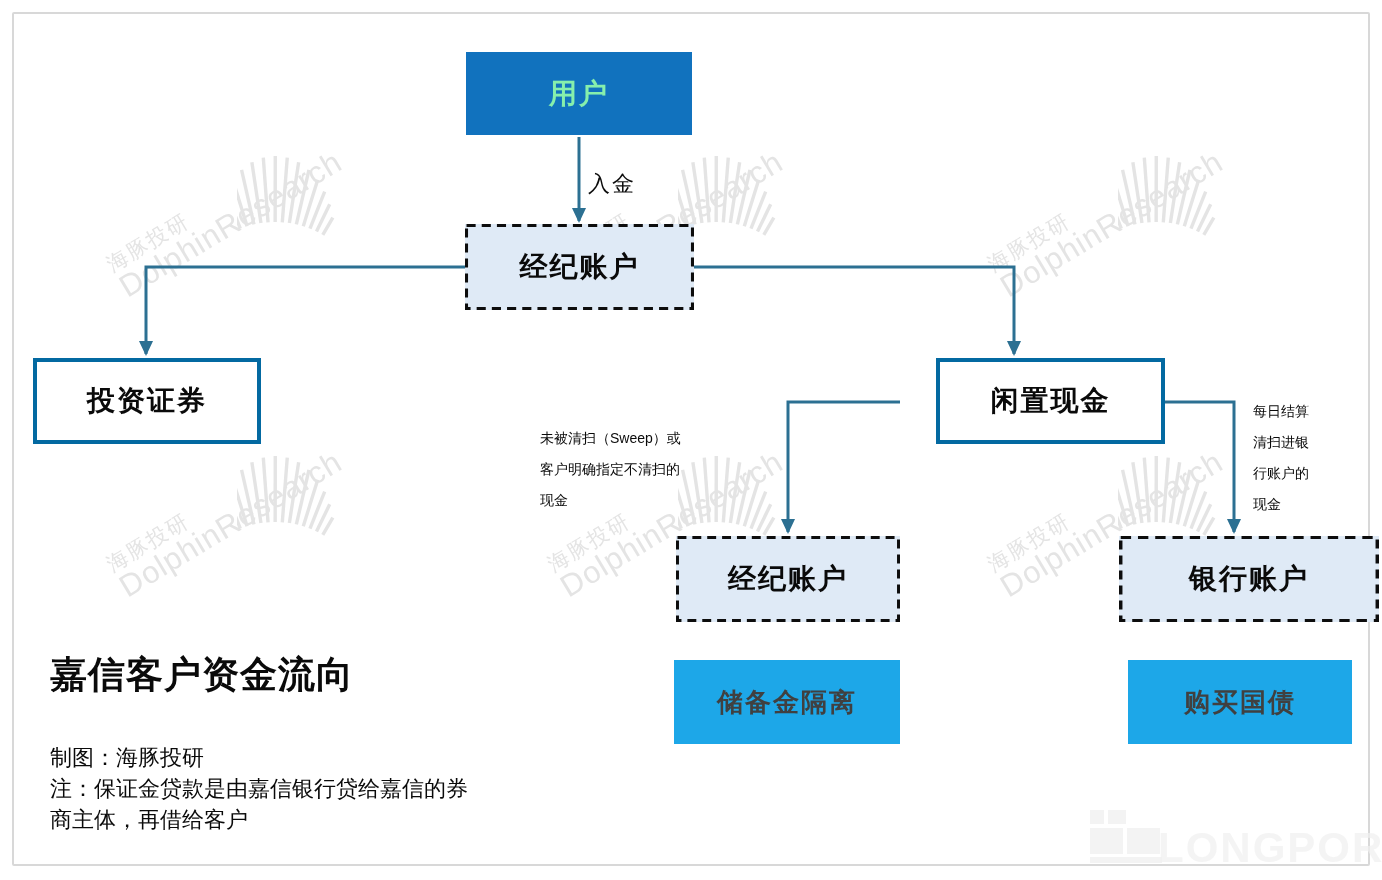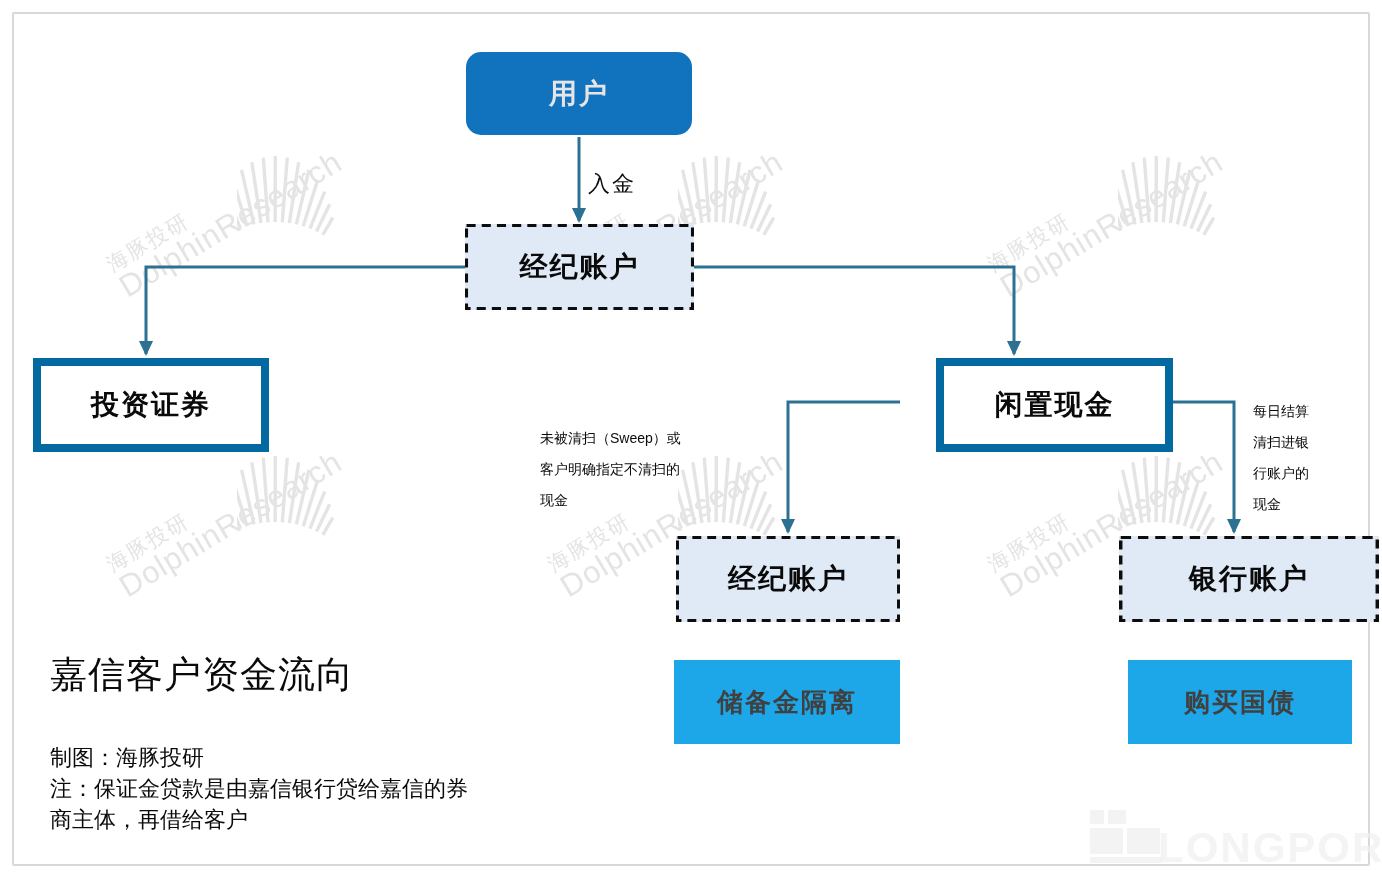--- a/index.html
+++ b/index.html
@@ -21,33 +21,33 @@
   .wm-cn{font-size:21px;letter-spacing:2px;}
   .wm-en{font-size:31px;letter-spacing:1px;}
   
   .connectors{position:absolute;left:0;top:0;z-index:1;}
   .connectors polyline{fill:none;stroke:#2C7092;stroke-width:3;}
   
   .node{
     position:absolute;display:flex;align-items:center;justify-content:center;
     font-weight:bold;font-size:28px;letter-spacing:2px;z-index:2;
   }
-  .node.blue{background:#1172BE;color:#e5e5e5;border-radius:15px;}
+  .node.blue{background:#1172BE;color:#86efac;}
   .node.cyan{background:#1DA7E8;color:#404040;font-size:26px;}
-  .node.solid{background:#ffffff;border:8px solid #0369a1;}
+  .node.solid{background:#ffffff;border:4px solid #0369a1;}
   .node.dashed{background:#DFEAF6;}
   .node.dashed .dash{position:absolute;left:0;top:0;width:100%;height:100%;}
   .node span{position:relative;z-index:1;}
   
   .edge-label{position:absolute;z-index:2;font-size:14px;line-height:31px;color:#0a0a0a;}
   .deposit-label{font-size:22px;font-weight:normal;letter-spacing:2px;}
   
   .diagram-title{
     position:absolute;left:50px;top:650px;z-index:2;
-    font-size:37px;font-weight:400;letter-spacing:1px;
+    font-size:37px;font-weight:700;letter-spacing:1px;
   }
   .notes{position:absolute;left:50px;top:742px;z-index:2;font-size:22px;line-height:31px;}
   
   .lp-block{position:absolute;background:#f3f3f3;z-index:1;}
   .lp-text{
     position:absolute;left:1158px;top:824px;z-index:4;
     font-size:42px;font-weight:bold;letter-spacing:2px;
     color:rgba(240,240,240,0.72);
   }
 </style>

